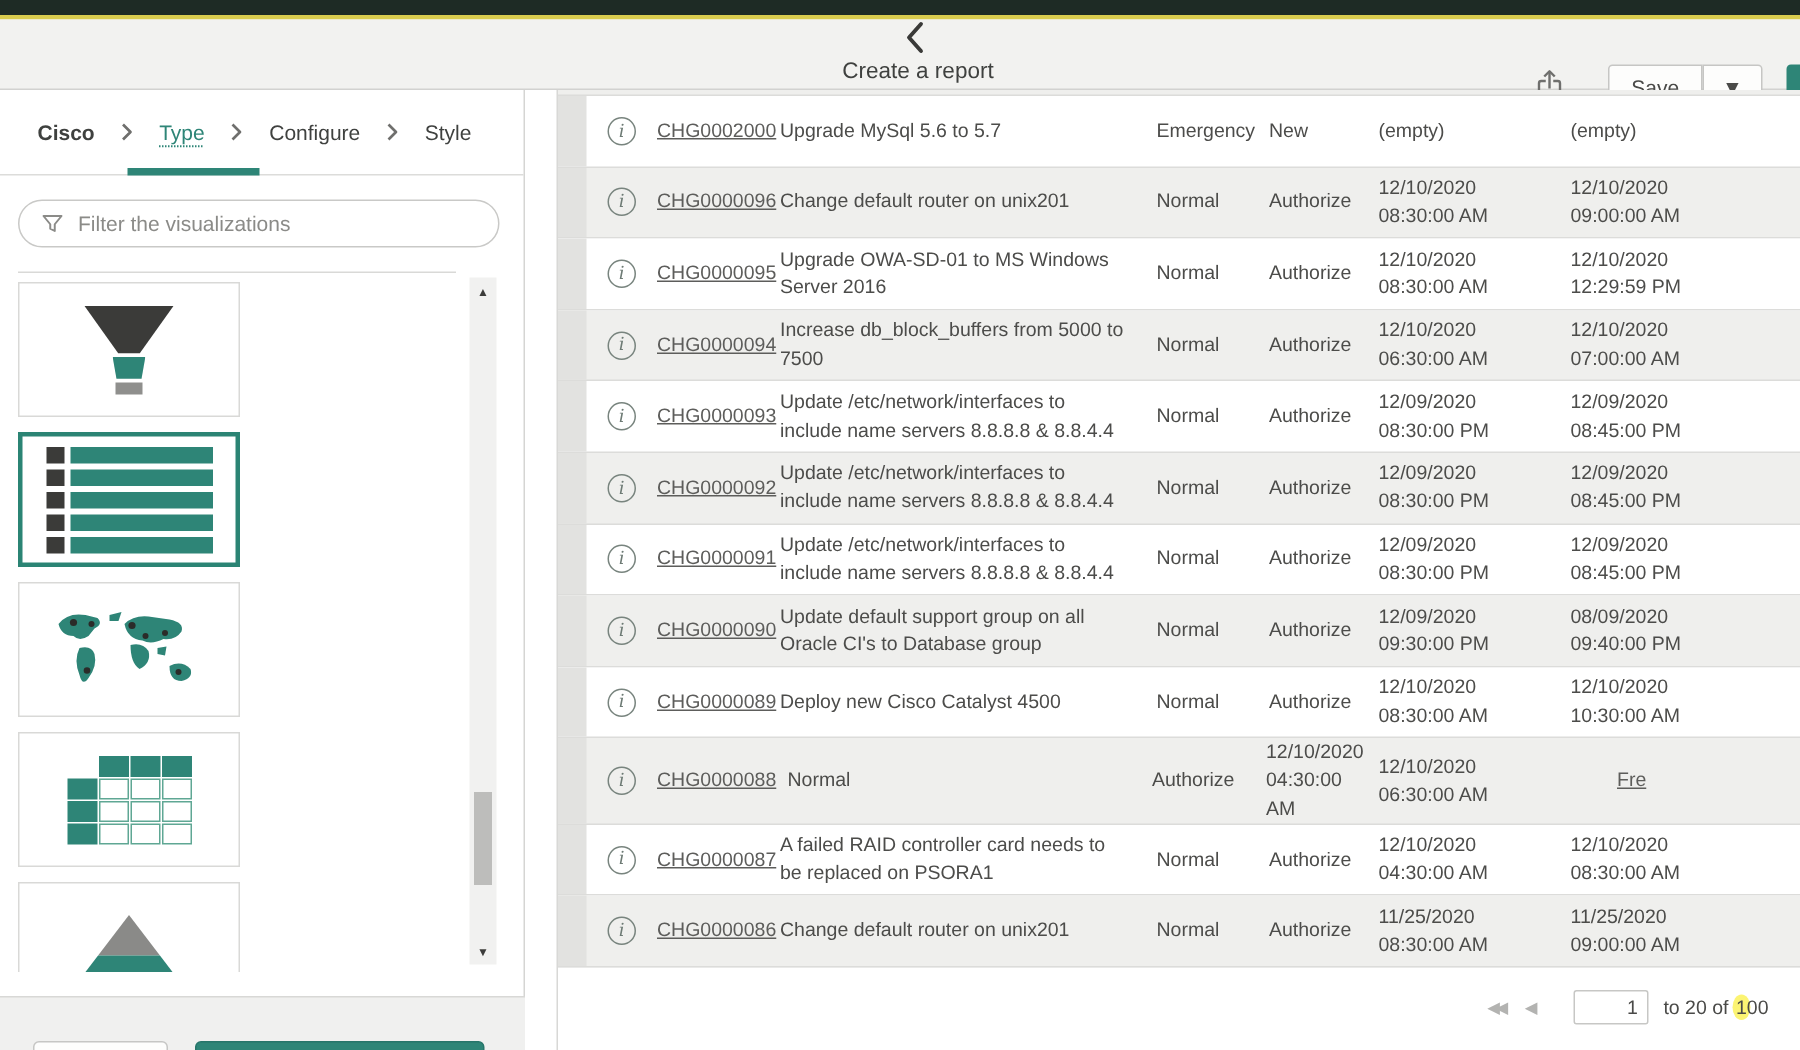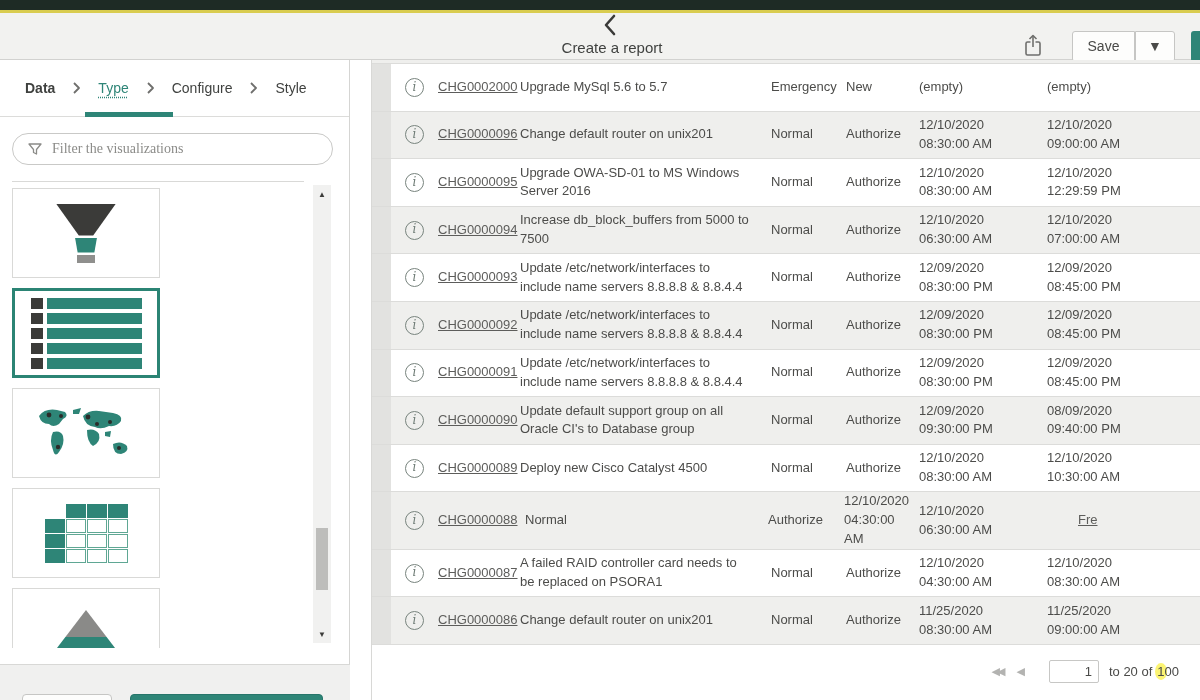--- a/index.html
+++ b/index.html
@@ -7,21 +7,21 @@
               font-family:"Liberation Sans", sans-serif; }
   .screen { position:relative; width:1200px; height:700px; background:#fff; }
 
   
   .topbar   { position:absolute; left:0; top:0; width:1200px; height:10px; background:#1e2b25; }
   .topbar-accent { position:absolute; left:0; top:10px; width:1200px; height:3px; background:#d9cc4f; }
   header { position:absolute; left:0; top:13px; width:1200px; height:47px; background:#f2f2f0;
            border-bottom:1px solid #d2d2d0; display:flex; align-items:center;flex-direction:column; }
   .back-btn { background:none; border:none; margin-left:20px; cursor:pointer; height:26px; display:flex; align-items:center; }
   .page-title { font-size:15px; font-weight:400; color:#3f413f; margin-left:24px; }
-  .hdr-right { position:absolute; right:0; top:4px; height:58px; display:flex; align-items:center; }
+  .hdr-right { position:absolute; right:0; top:16px; height:58px; display:flex; align-items:center; }
   .share-wrap { margin-right:28px; display:flex; }
   .savegrp { display:flex; height:31px; margin-right:16px; }
   .savegrp button { background:#fdfdfc; border:1px solid #c6c6c4; font-size:14px; color:#4a4a48; cursor:pointer; }
   .save-main { width:63px; border-radius:3px 0 0 3px; border-right:none; }
   .save-dd { width:40px; border-radius:0 3px 3px 0; border-left:1px solid #d4d4d2; font-size:8px; color:#3b3b39; }
   .teal-sliver { width:9px; height:31px; background:#2e8577; border-radius:3px 0 0 3px; }
 
   
   aside { position:absolute; left:0; top:60px; width:350px; height:640px; background:#fff;
           border-right:1px solid #d5d5d3; }
@@ -30,21 +30,21 @@
   .step { font-size:14px; color:#3f413f; }
   .step-data { font-weight:700; }
   .step-active { color:#2e8577; text-decoration:underline dotted; text-underline-offset:4px; }
   .steps svg { margin:0 17px; }
   .step-underline { position:absolute; left:85px; top:52px; width:88px; height:5px; background:#2e8577; }
 
   .filter-pill { position:absolute; left:12px; top:73px; width:321px; height:32px;
                  border:1px solid #c9c9c7; border-radius:16px; display:flex; align-items:center; background:#fff; }
   .filter-pill svg { margin-left:14px; }
   .filter-pill input { flex:1; border:none; outline:none; margin-left:9px; font-size:14px; color:#6d28d9;
-                       background:transparent; font-family:Liberation Serif, serif; }
+                       background:transparent; font-family:Liberation Sans, sans-serif; }
   .filter-pill input::placeholder { color:#8b8b88; opacity:1; }
   .list-top-line { position:absolute; left:12px; top:121px; width:292px; height:1px; background:#d9d9d7; }
 
   .viz-list { position:absolute; left:0; top:122px; width:312px; height:466px; overflow:hidden; }
   .viz-card { position:absolute; left:12px; width:148px; height:90px; background:#fff;
               border:1px solid #d9d9d7; display:flex; align-items:center; justify-content:center; cursor:pointer; }
   .viz-card.selected { border:3px solid #2b8474; }
   .card-1 { top:6px; }  .card-2 { top:106px; } .card-3 { top:206px; } .card-4 { top:306px; } .card-5 { top:406px; }
 
   
@@ -152,21 +152,21 @@
       <div class="savegrp">
         <button class="save-main">Save</button>
         <button class="save-dd"><span>▼</span></button>
       </div>
       <div class="teal-sliver"></div>
     </div>
   </header>
 
   <aside>
     <nav class="steps">
-      <span class="step step-data">Data</span>
+      <span class="step step-data">Cisco</span>
       <svg width="9" height="14" viewBox="0 0 9 14">
           <polyline points="2,2 7,7 2,12" fill="none" stroke="#6f6f6d" stroke-width="1.8" stroke-linejoin="round"></polyline>
         </svg>
       <span class="step step-active">Type</span>
       <svg width="9" height="14" viewBox="0 0 9 14">
           <polyline points="2,2 7,7 2,12" fill="none" stroke="#6f6f6d" stroke-width="1.8" stroke-linejoin="round"></polyline>
         </svg>
       <span class="step">Configure</span>
       <svg width="9" height="14" viewBox="0 0 9 14">
           <polyline points="2,2 7,7 2,12" fill="none" stroke="#6f6f6d" stroke-width="1.8" stroke-linejoin="round"></polyline>

